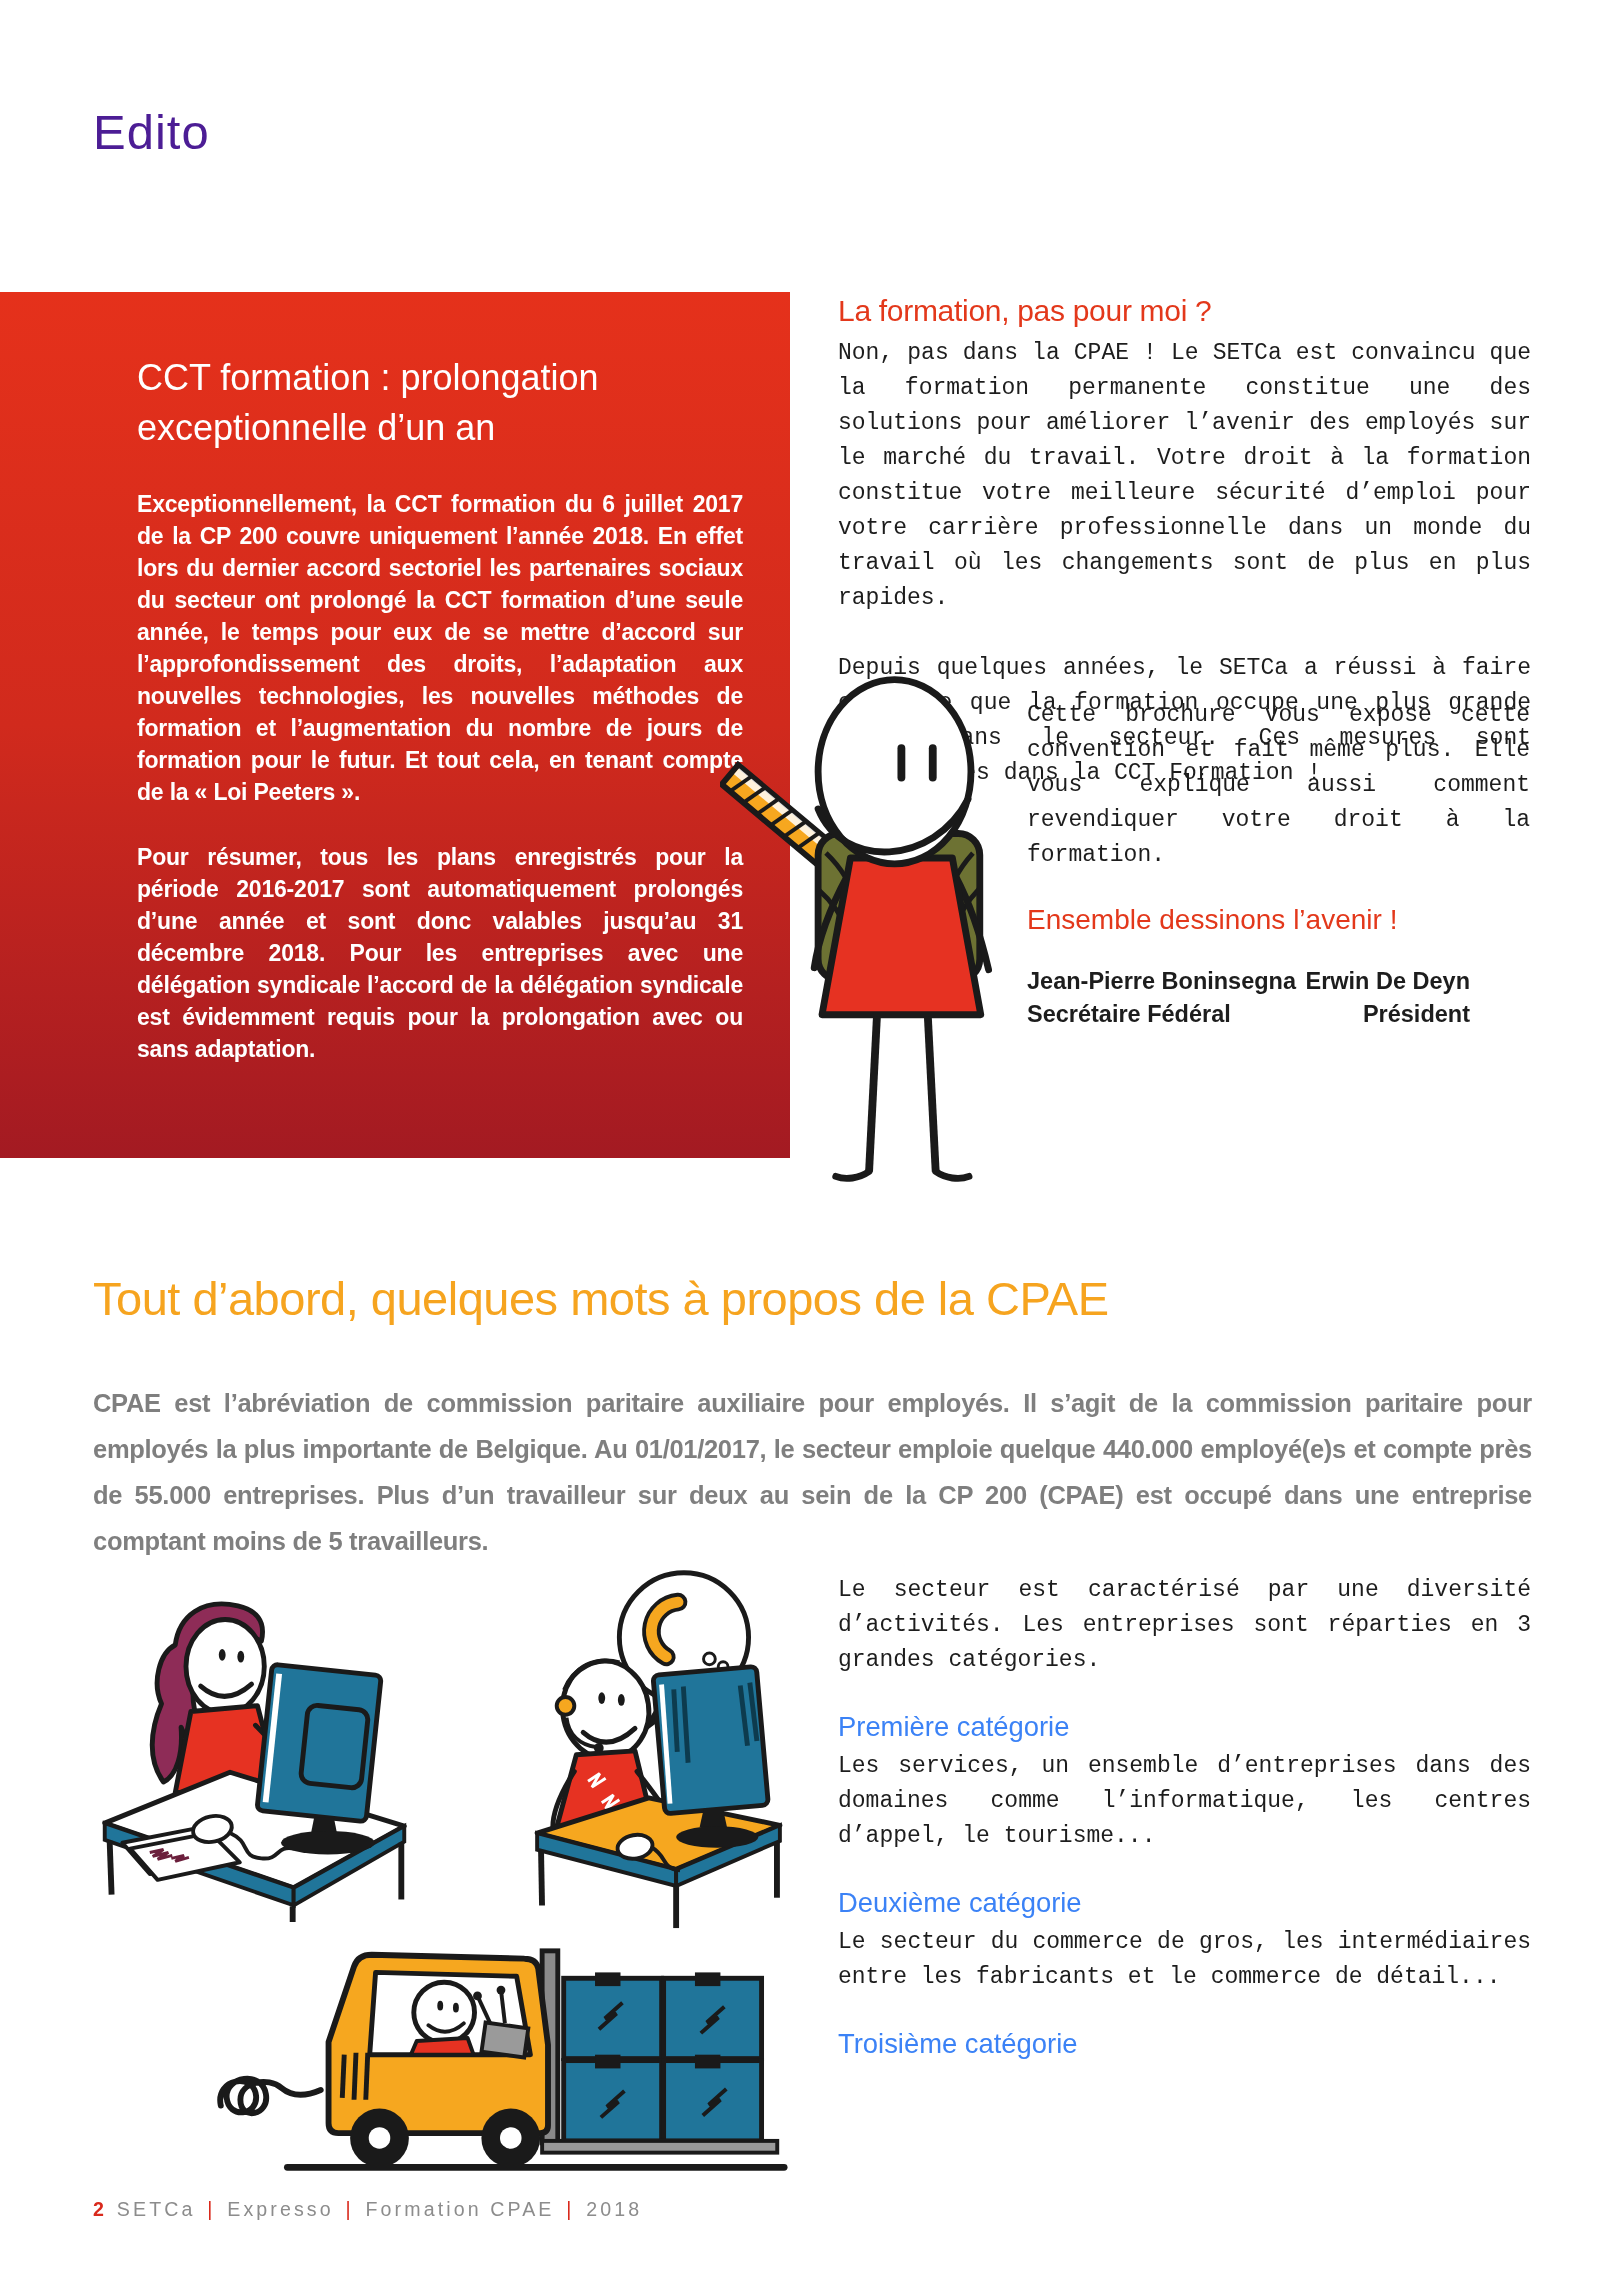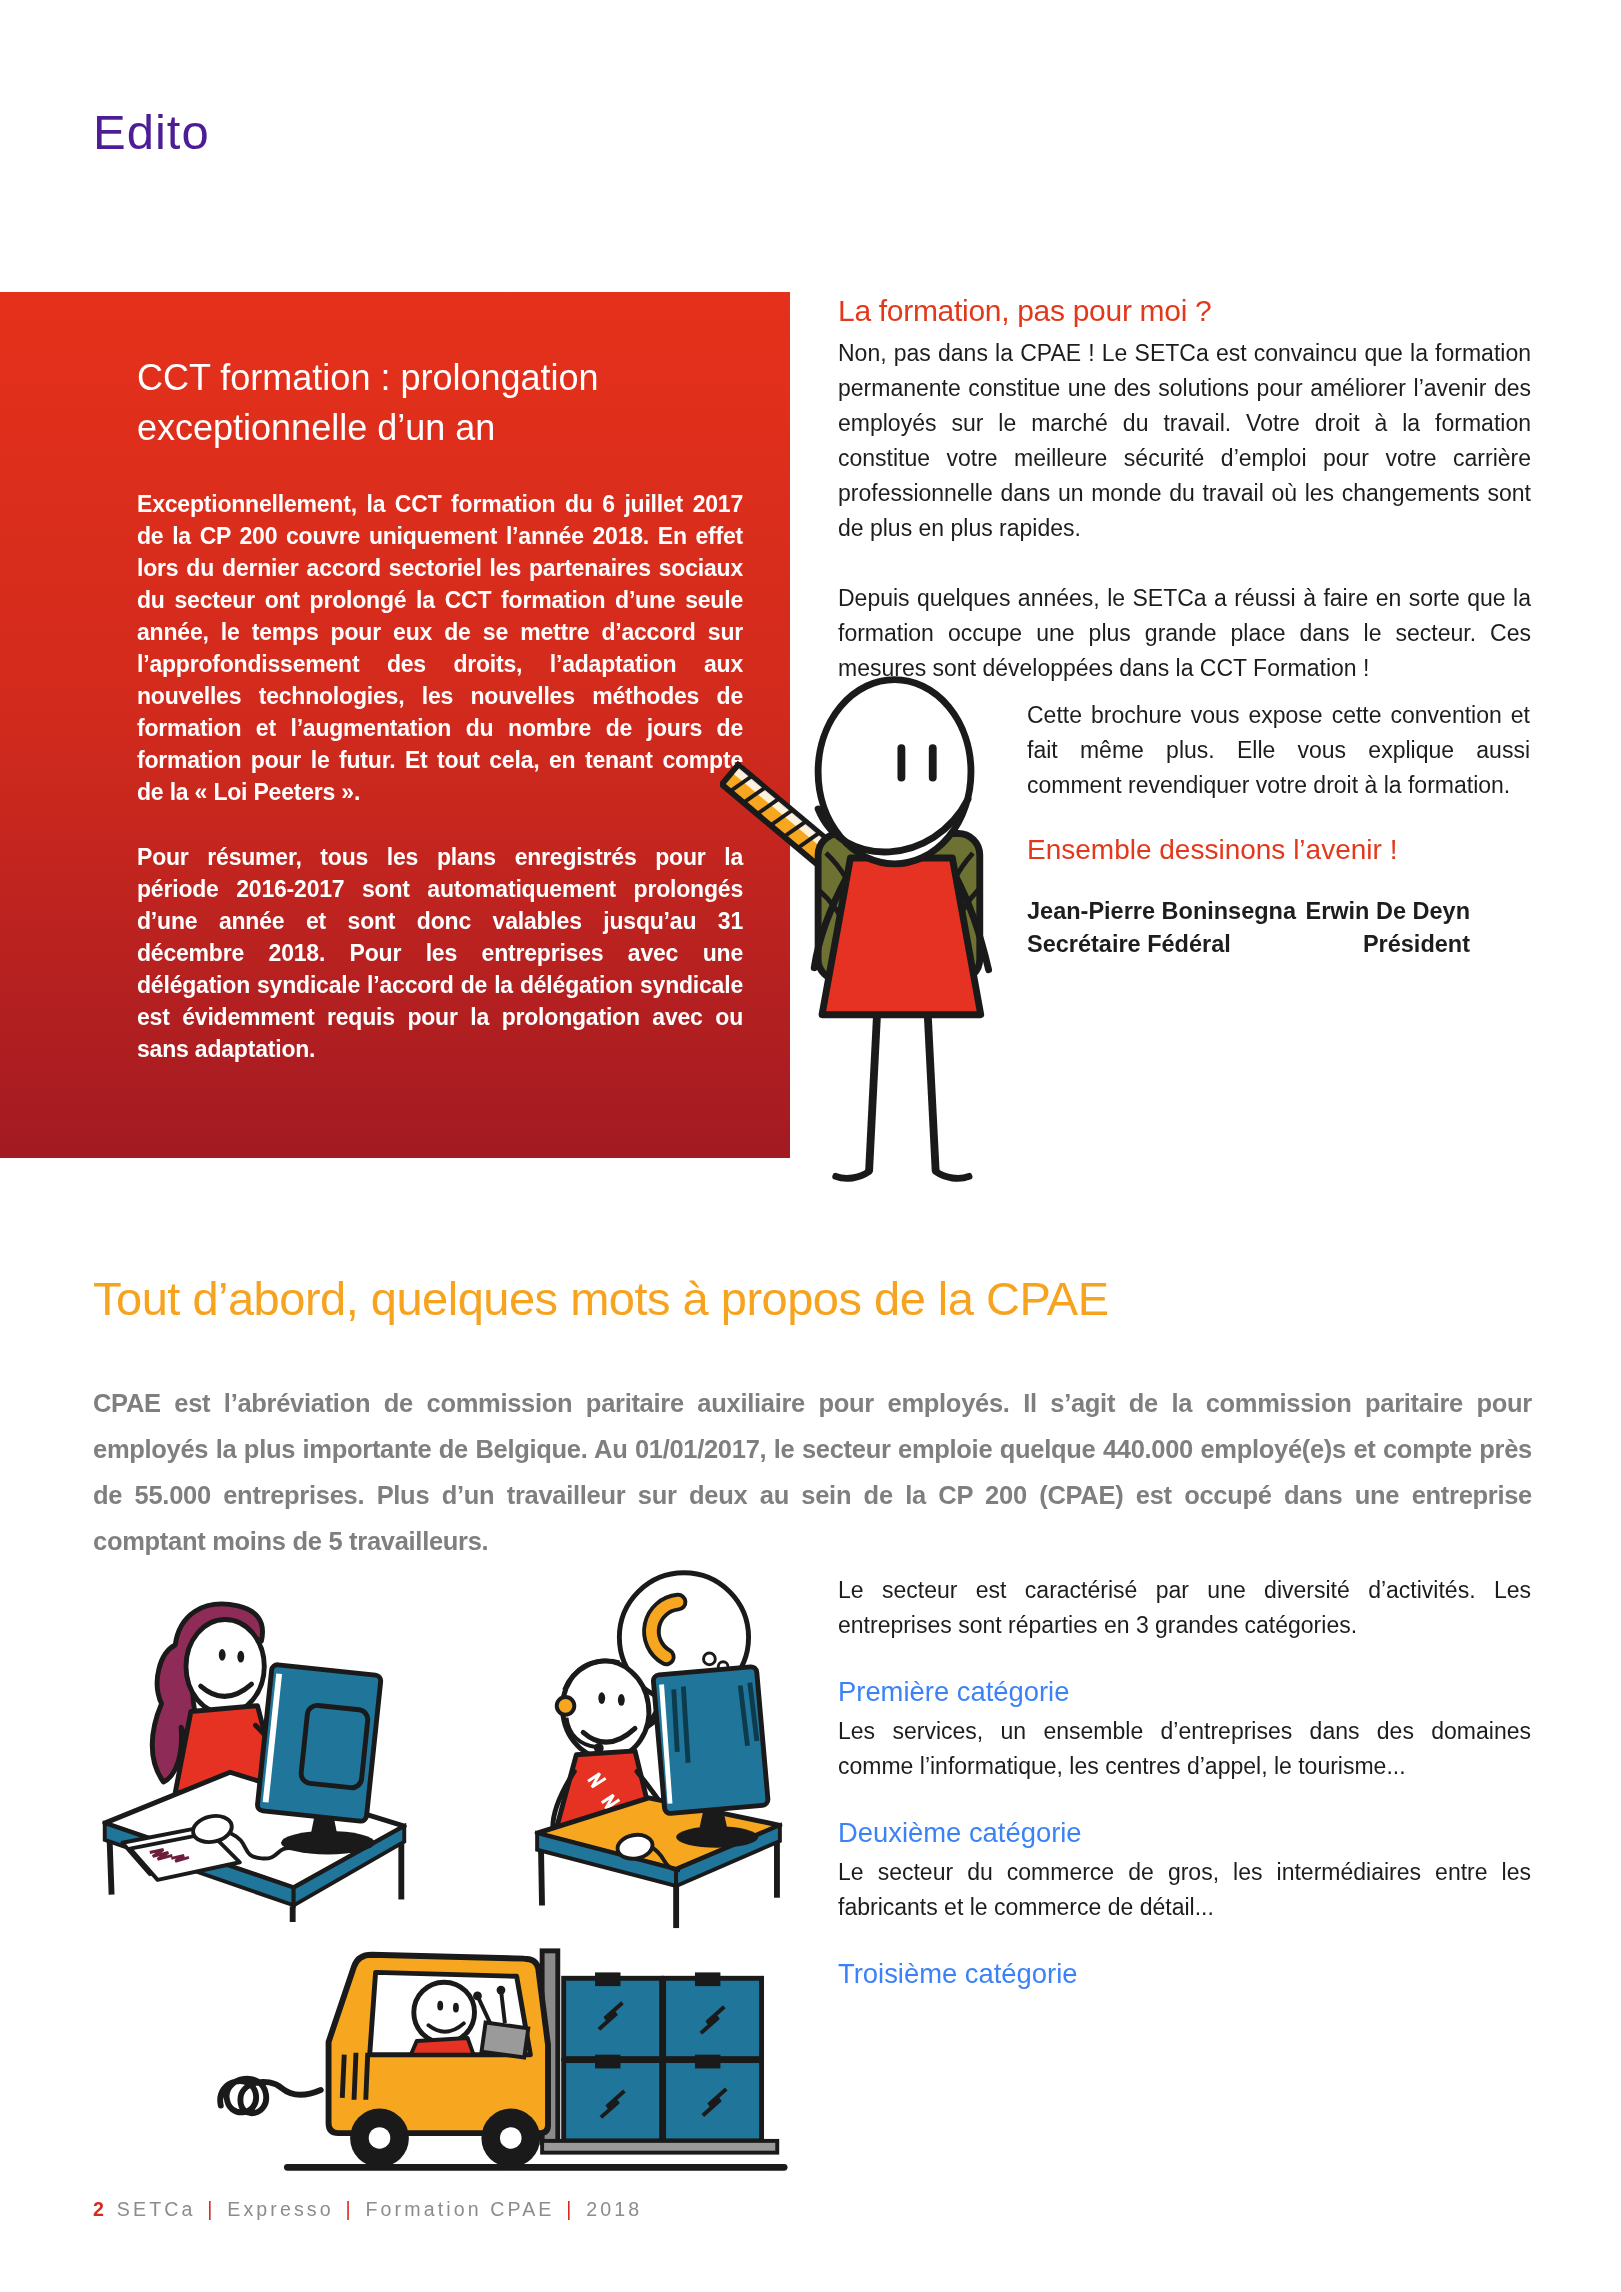--- a/index.html
+++ b/index.html
@@ -13,21 +13,21 @@
   .red-box { position:absolute; left:0; top:292px; width:790px; height:866px;
              background:linear-gradient(180deg,#e5311b 0%, #d12a1d 50%, #a31a22 100%);
              padding:61px 47px 0 137px; color:#ffffff; z-index:1; overflow:hidden; }
   .red-box-heading { font-size:36px; font-weight:400; line-height:1.38; max-width:490px; }
   .red-box p { margin-top:36px; font-size:23px; font-weight:700; line-height:32px;
                text-align:justify; letter-spacing:-0.2px; }
   .red-box p.second { margin-top:33px; }
 
   .col-top-right { position:absolute; left:838px; top:294px; width:693px; }
   .red-heading { font-size:30px; font-weight:400; color:#e3381b; margin-bottom:7.8px; letter-spacing:-0.3px; }
-  .body-text { font-size:23px; line-height:35px; color:#1d1d1d; }
+  .body-text { font-size:23px; line-height:35px; color:#1d1d1d;font-family:Liberation Mono, monospace; }
   .just { text-align:justify; }
   .mt { margin-top:35px; }
 
   .brochure-block { position:absolute; left:1027px; top:698px; width:503px; }
   .slogan { font-size:28px; font-weight:400; color:#e3381b; margin-top:31px; white-space:nowrap; }
   .signatures { display:flex; justify-content:space-between; margin-top:29px; width:443px;
                 font-weight:700; font-size:23.5px; line-height:33px; }
   .sig { display:flex; flex-direction:column;justify-content:flex-end; }
   .sig-right { text-align:right; }
 

